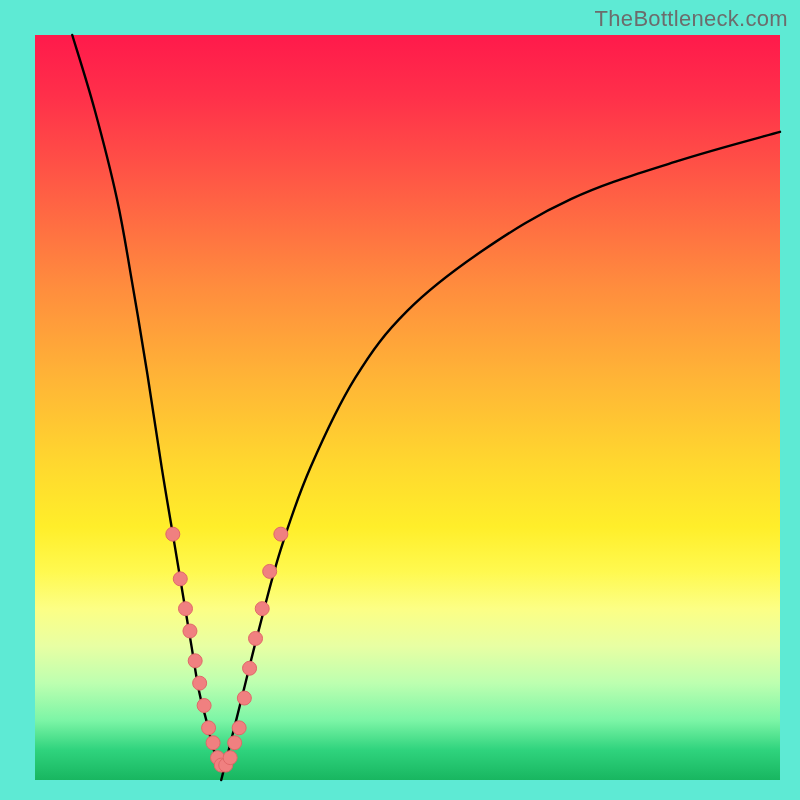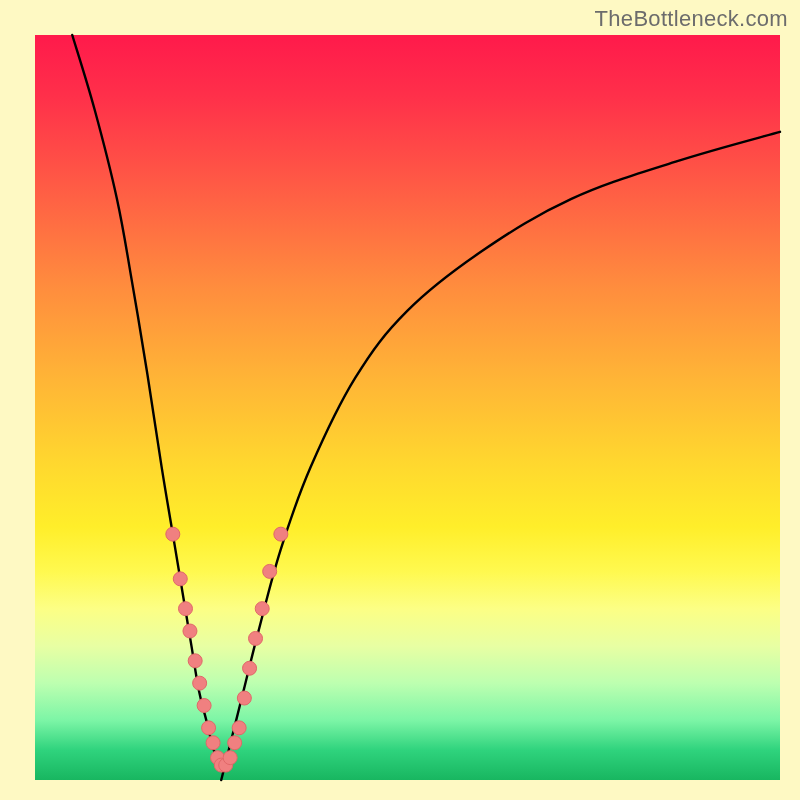--- a/index.html
+++ b/index.html
@@ -10,21 +10,21 @@
     overflow: hidden;
     background: #000;
     font-family: Arial, Helvetica, sans-serif;
   }
   .frame {
     position: absolute;
     left: 0;
     top: 0;
     width: 800px;
     height: 800px;
-    background: #fef9c3;
+    background: #5eead4;
   }
   .plot {
     position: absolute;
     left: 35px;
     top: 35px;
     width: 745px;
     height: 745px;
     
     background: linear-gradient(
       to bottom,

